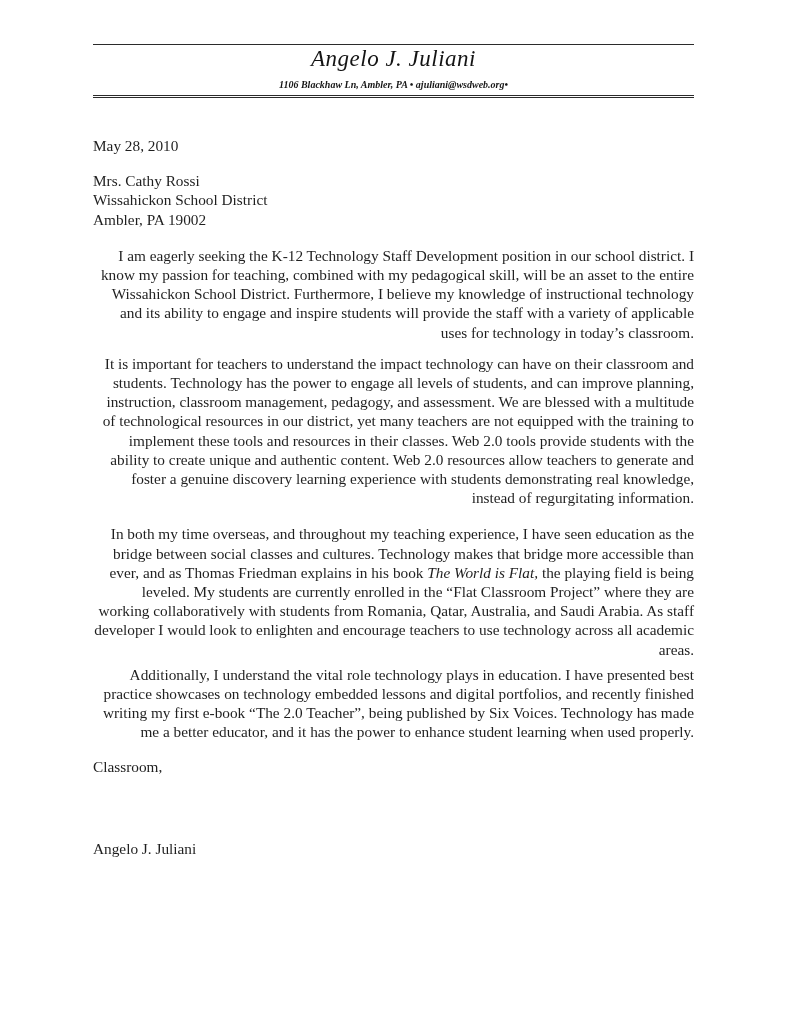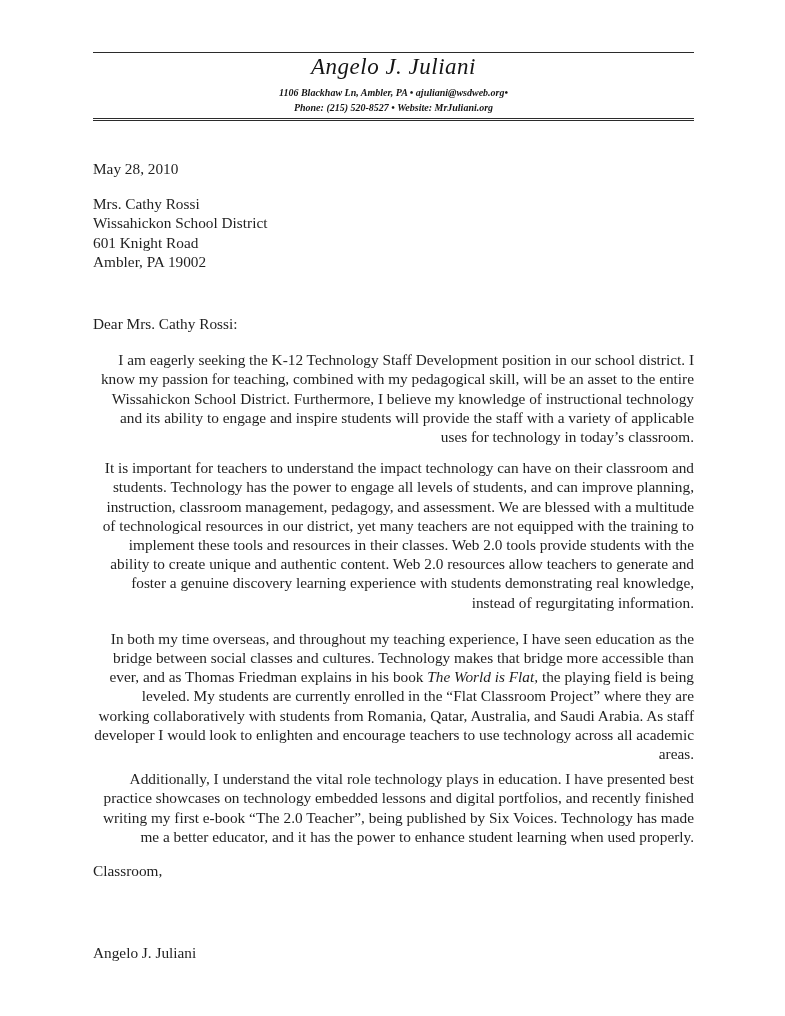--- a/index.html
+++ b/index.html
@@ -12,21 +12,21 @@
     width: 785px;
     height: 1016px;
     background: #ffffff;
     overflow: hidden;
     font-family: "Liberation Serif", serif;
     color: #1f1f1f;
   }
   .content {
     position: absolute;
     left: 93px;
-    top: 8px;
+    top: 0;
     width: 601px;
     font-size: 15.3px;
     line-height: 19.2px;
   }
   .rule {
     border: none;
     margin: 0;
   }
   .rule-top {
     margin-top: 44px;
@@ -75,34 +75,31 @@
 
 <div class="page">
   <div class="content">
 
     <hr class="rule rule-top">
 
     <div class="letterhead-name">Angelo J. Juliani</div>
 
     <div class="letterhead-contact contact-1">1106 Blackhaw Ln, Ambler, PA •  ajuliani@wsdweb.org•</div>
 
-    <div class="letterhead-contact contact-2">Phone: (215) 520-8527 • Website: MrJuliani.org</div>
 
     <hr class="rule rule-bottom">
 
     <div class="date">May 28, 2010</div>
 
     <div class="recipient">
       <div>Mrs. Cathy Rossi</div>
       <div>Wissahickon School District</div>
-      <div>601 Knight Road</div>
       <div>Ambler, PA 19002</div>
     </div>
 
-    <div class="salutation">Dear Mrs. Cathy Rossi:</div>
 
     <p class="p1">I am eagerly seeking the K-12 Technology Staff Development position in our school district.  I know my passion for teaching, combined with my pedagogical skill, will be an asset to the entire Wissahickon School District. Furthermore, I believe my knowledge of instructional technology and its ability to engage and inspire students will provide the staff with a variety of applicable uses for technology in today’s classroom.</p>
 
     <p class="p2">It is important for teachers to understand the impact technology can have on their classroom and students. Technology has the power to engage all levels of students, and can improve planning, instruction, classroom management, pedagogy, and assessment. We are blessed with a multitude of technological resources in our district, yet many teachers are not equipped with the training to implement these tools and resources in their classes. Web 2.0 tools provide students with the ability to create unique and authentic content. Web 2.0 resources allow teachers to generate and foster a genuine discovery learning experience with students demonstrating real knowledge, instead of regurgitating information.</p>
 
     <p class="p3"><span>In both my time overseas, and throughout my teaching experience, I have seen education as the bridge between social classes and cultures.  Technology makes that bridge more accessible than ever, and as Thomas Friedman explains in his book </span><em>The World is Flat,</em><span> the playing field is being leveled. My students are currently enrolled in the “Flat Classroom Project” where they are working collaboratively with students from Romania, Qatar, Australia, and Saudi Arabia. As staff developer I would look to enlighten and encourage teachers to use technology across all academic areas.</span></p>
 
     <p class="p4">Additionally, I understand the vital role technology plays in education. I have presented best practice showcases on technology embedded lessons and digital portfolios, and recently finished writing my first e-book “The 2.0 Teacher”, being published by Six Voices. Technology has made me a better educator, and it has the power to enhance student learning when used properly.</p>
 
 

